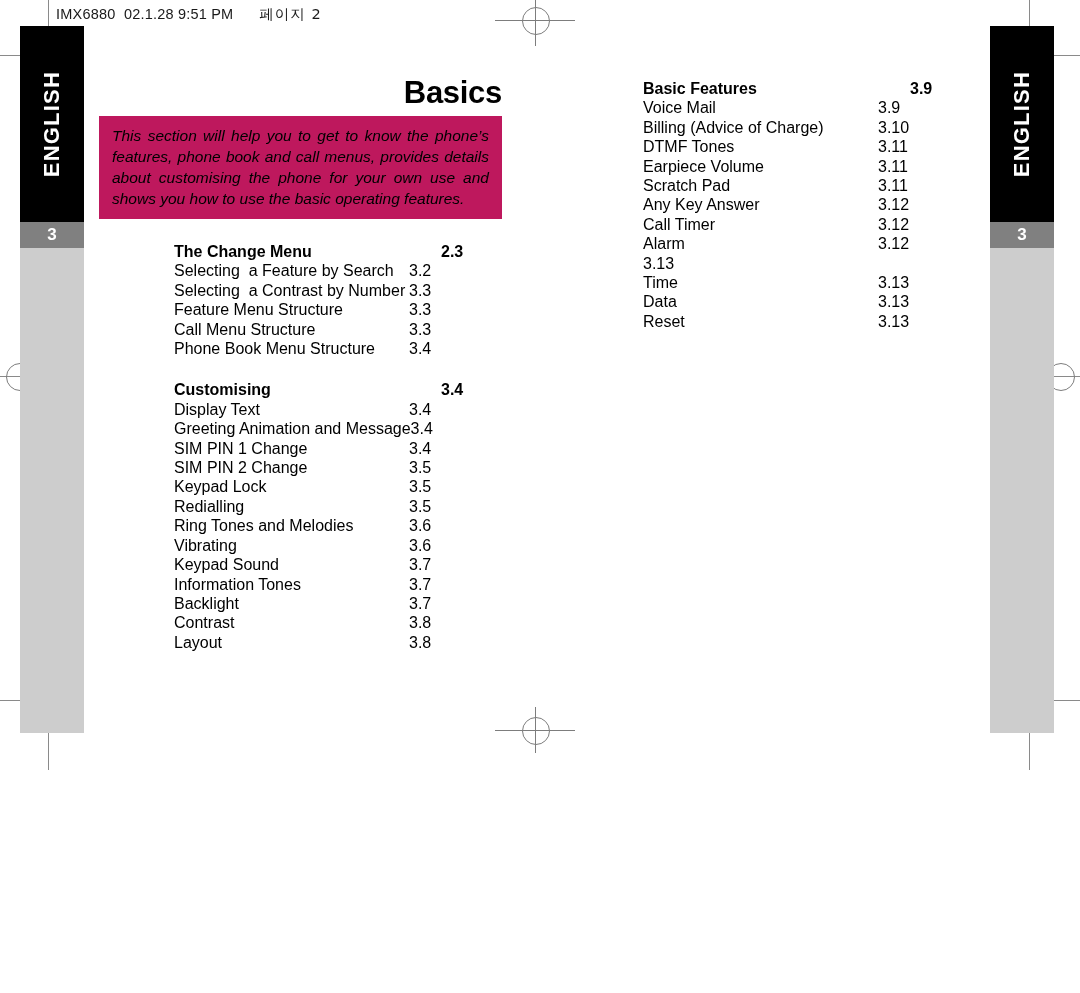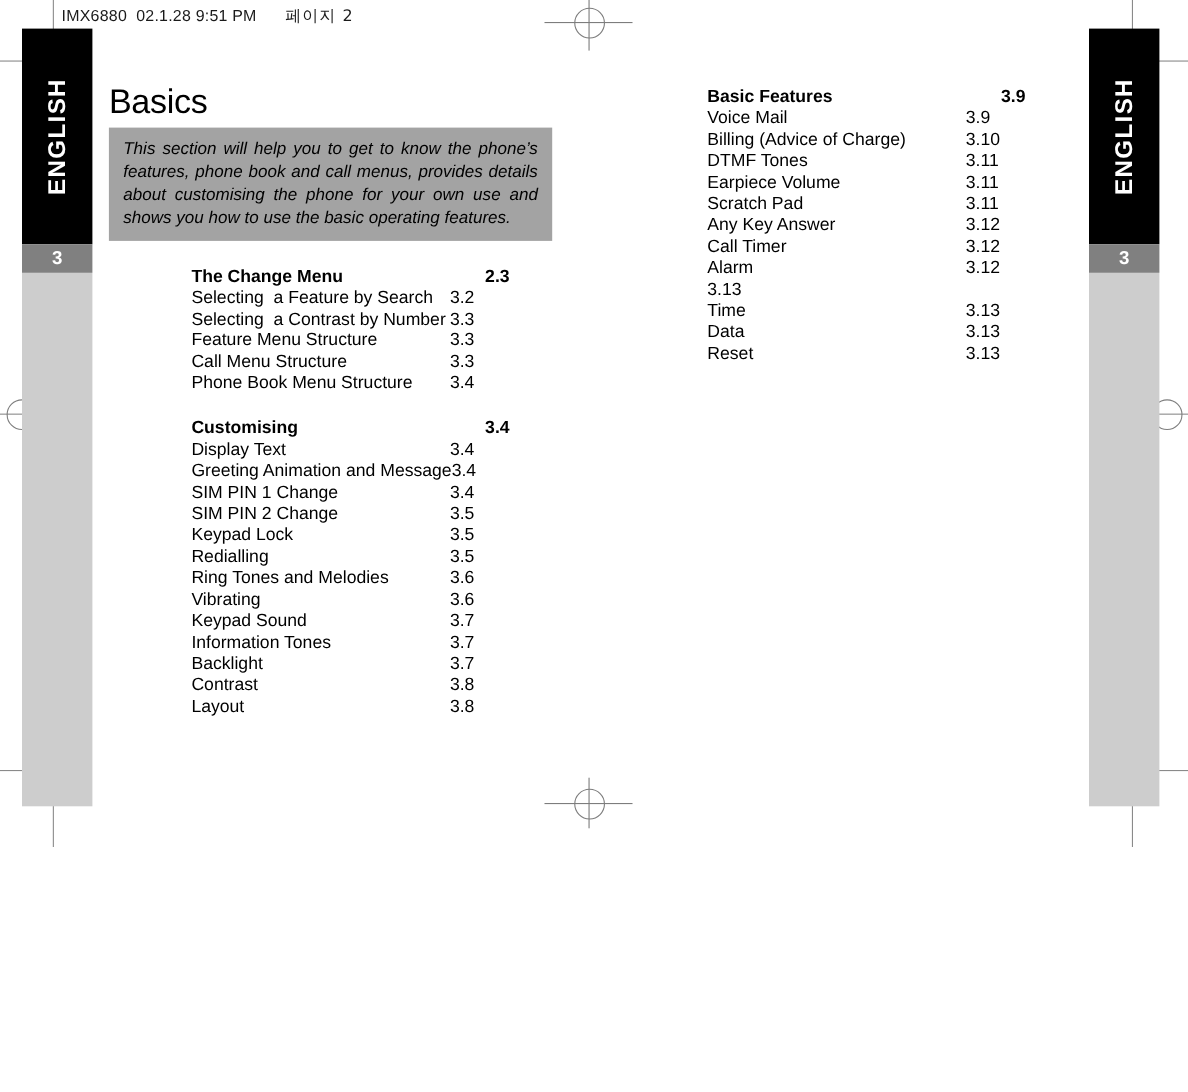--- a/index.html
+++ b/index.html
@@ -90,31 +90,31 @@
     align-items: center;
     justify-content: center;
   }
 
   
   .page-title {
     position: absolute;
     left: 99px;
     top: 75px;
     width: 403px;
-    text-align: left;
+    text-align: right;
     font-size: 31px;
-    font-weight: normal;
+    font-weight: bold;
     letter-spacing: -0.3px;
   }
   .intro-box {
     position: absolute;
     left: 99px;
     top: 116px;
     width: 403px;
-    background: #a3a3a3;
+    background: #be185d;
     box-sizing: border-box;
     padding: 9px 13px 10px 13px;
   }
   .intro-text {
     font-style: italic;
     font-size: 15.5px;
     line-height: 21px;
     text-align: justify;
     text-justify: inter-word;
     color: #000000;

